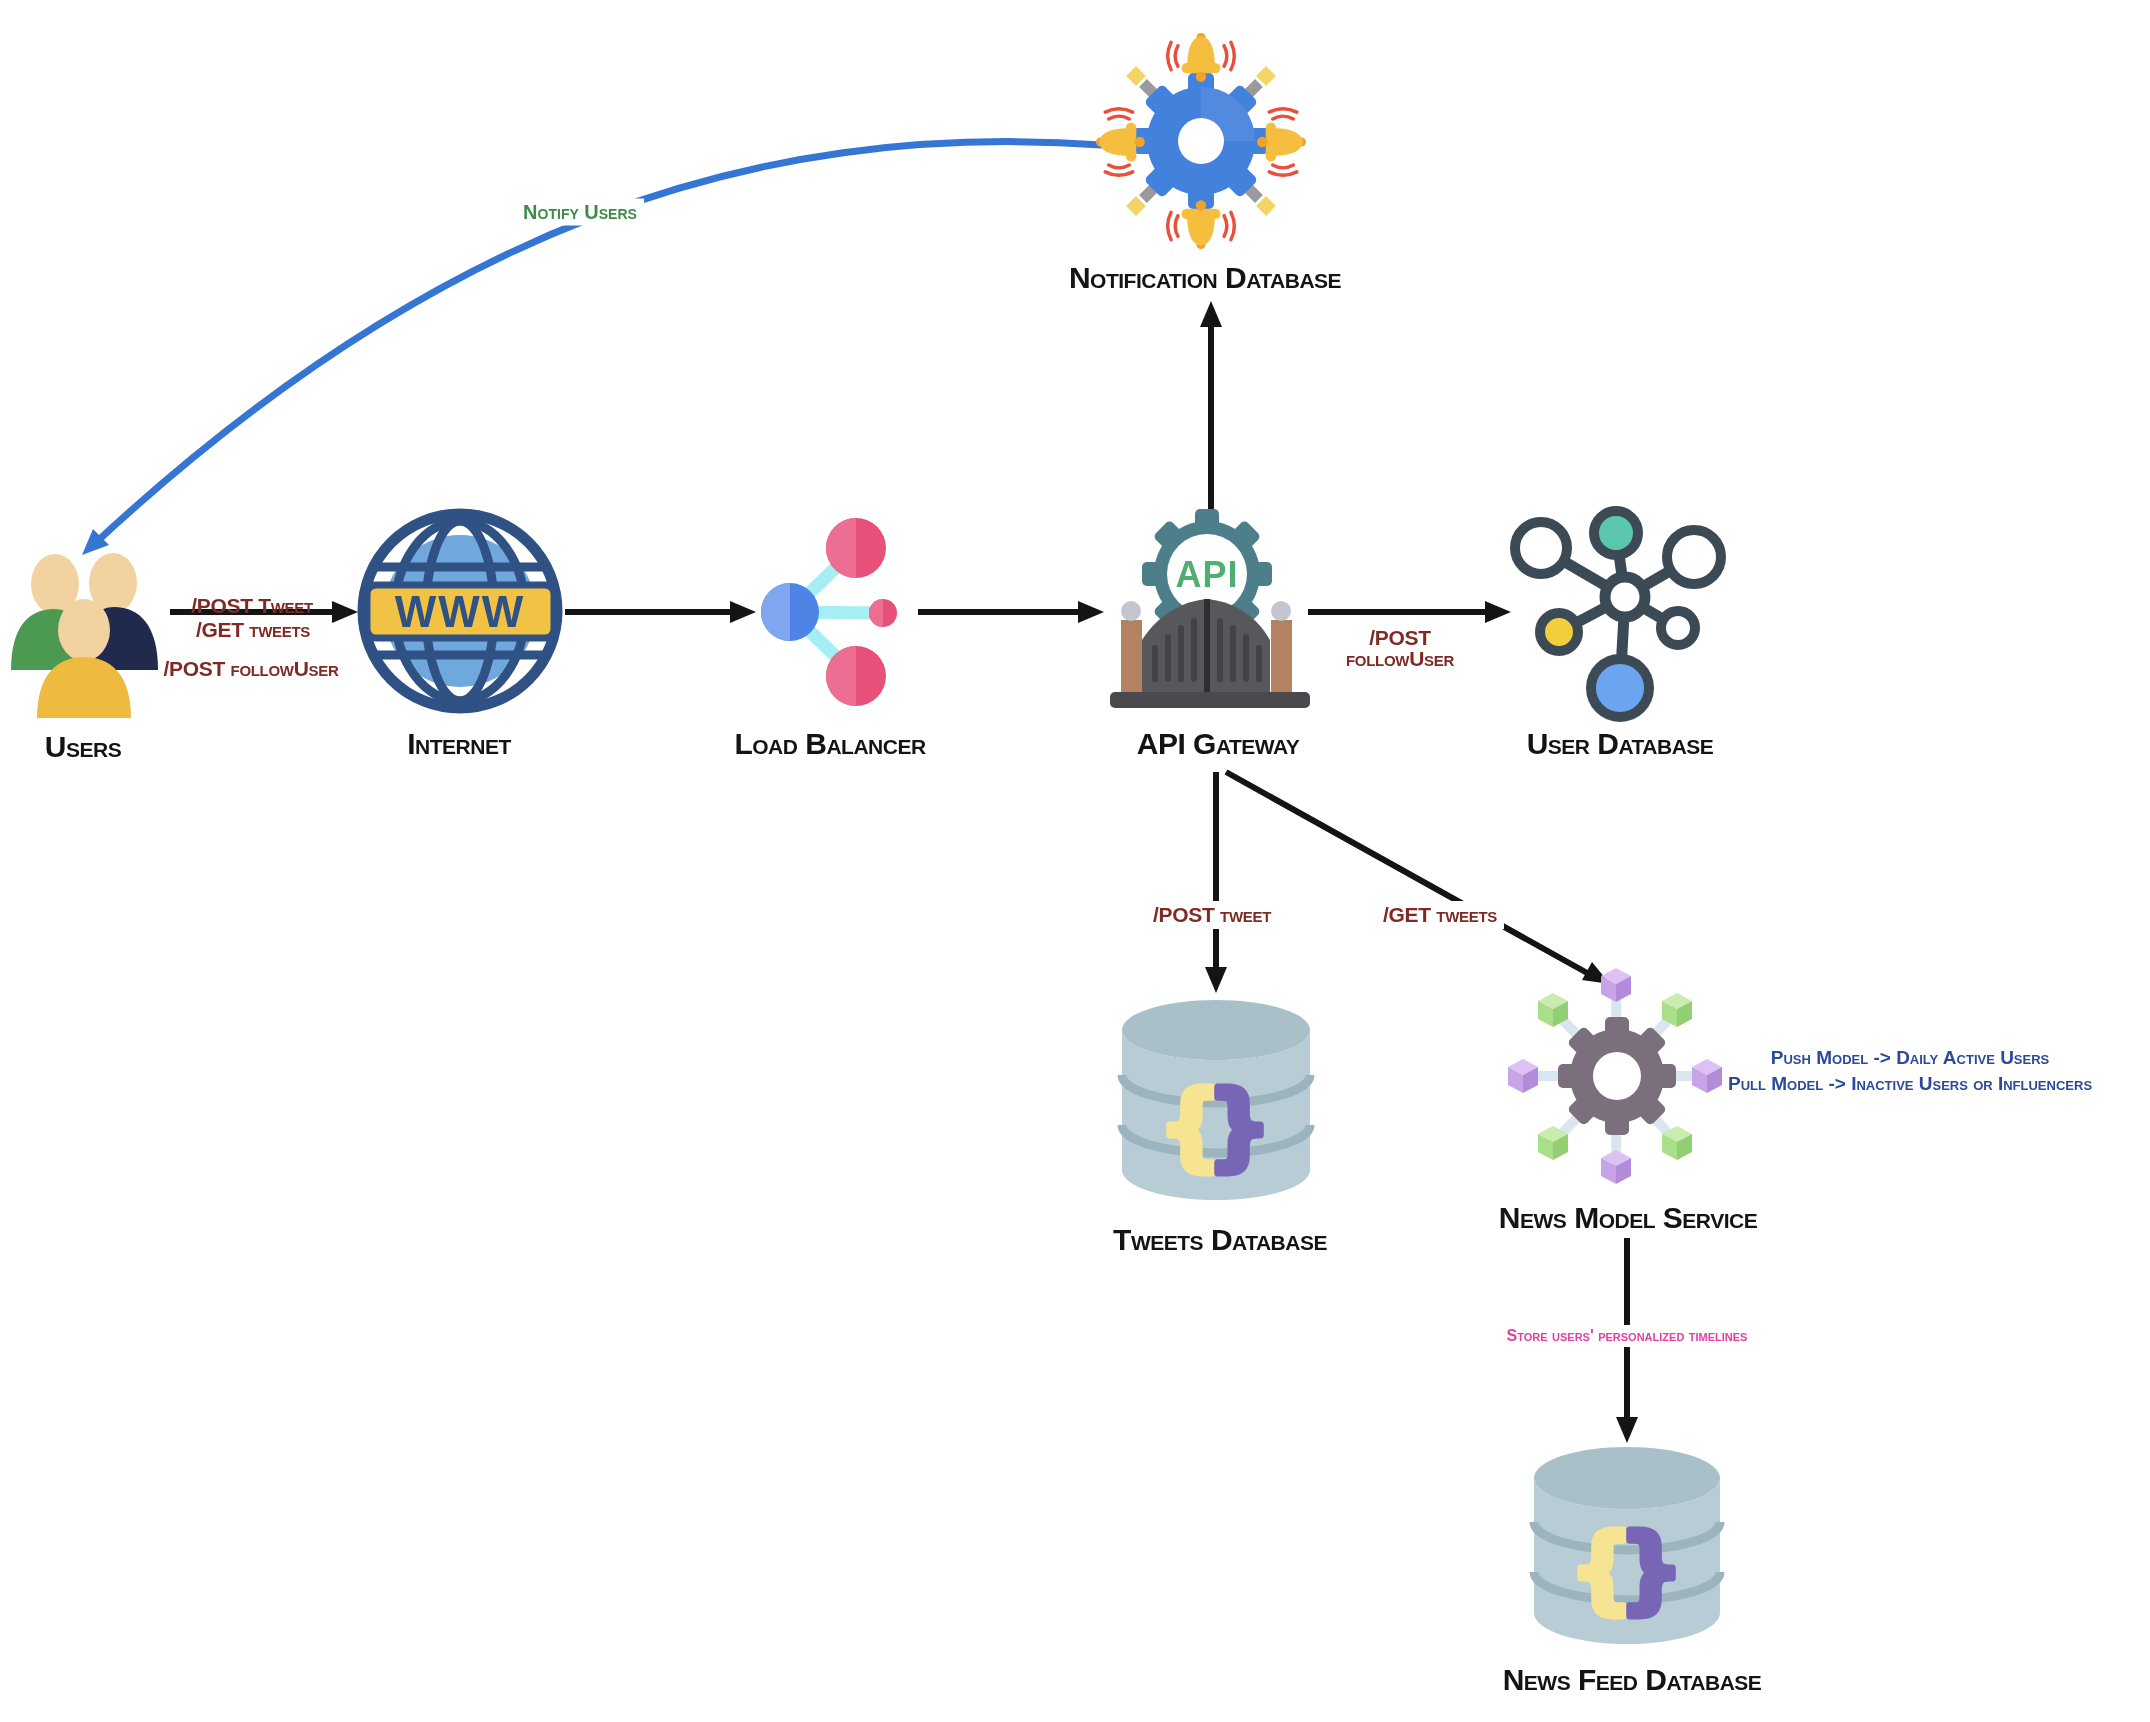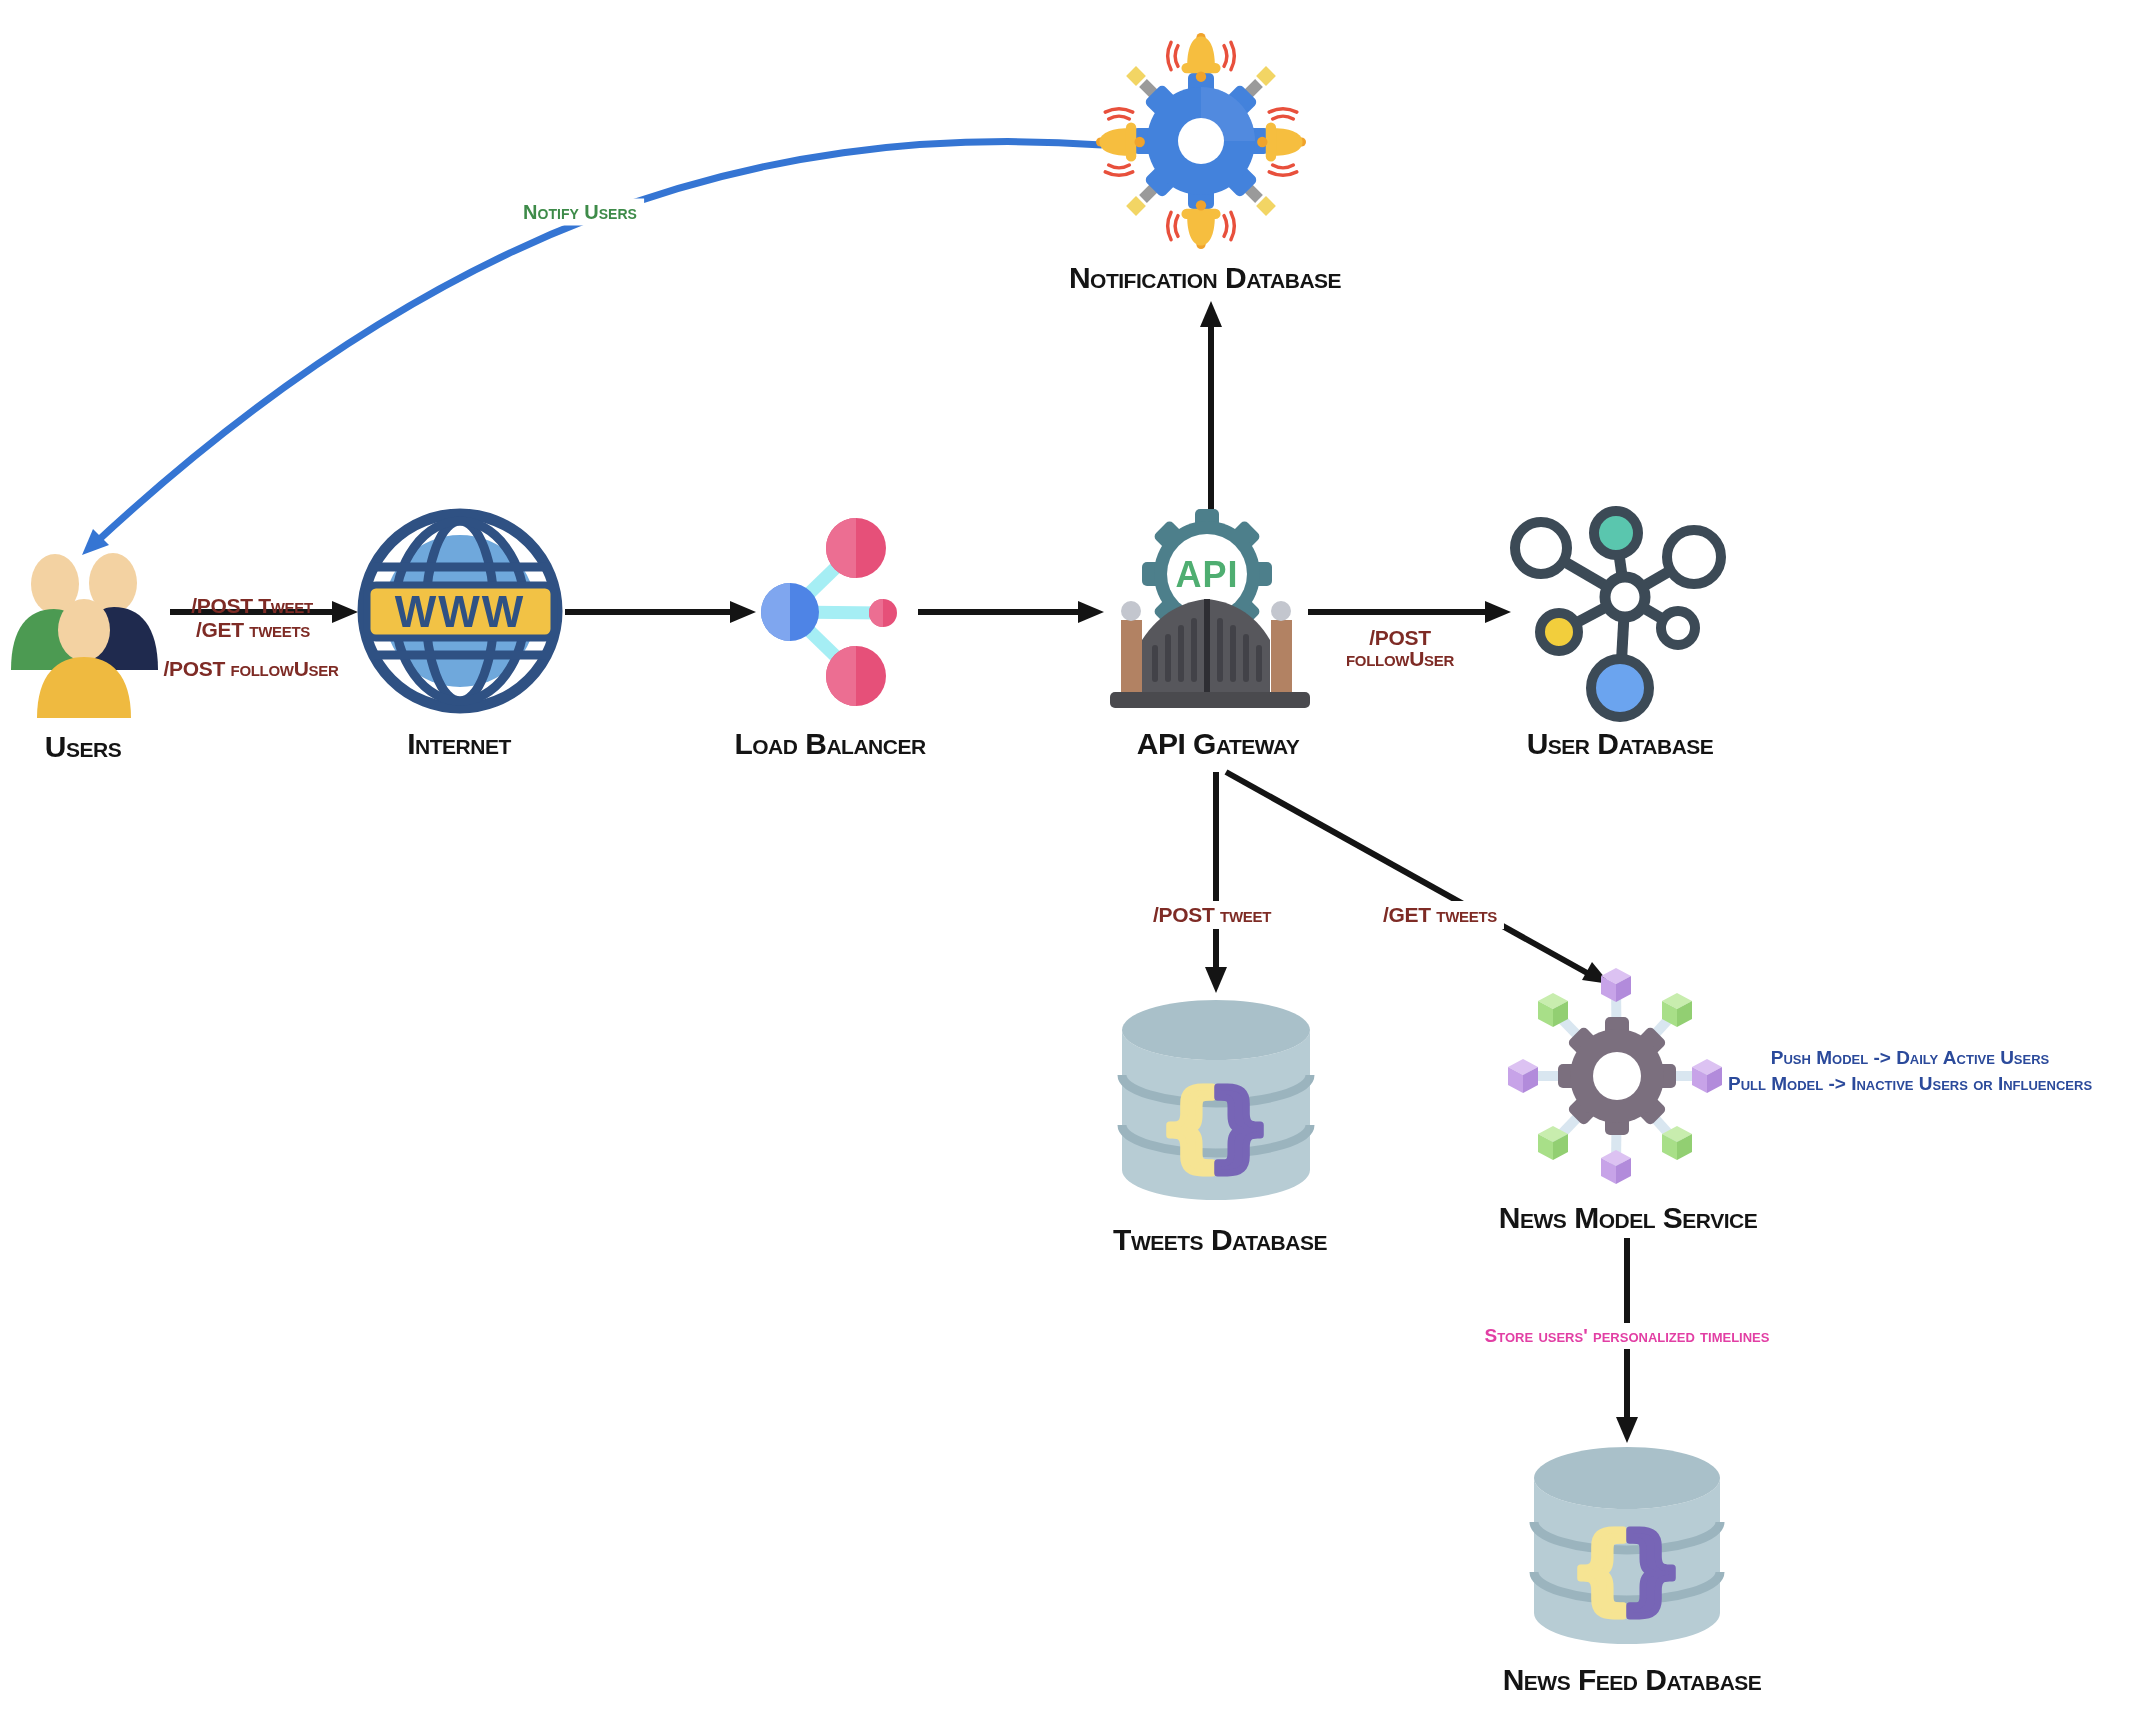--- a/index.html
+++ b/index.html
@@ -9,21 +9,21 @@
   #edges-svg{position:absolute;left:0;top:0;}
   .edge-line{stroke:var(--arrow-black,#141414);stroke-width:6;fill:none;}
   .edge-head{fill:var(--arrow-black,#141414);stroke:none;}
   .notify-line{stroke:var(--notify-arrow-blue,#3575D3);stroke-width:7;fill:none;}
   .notify-head{fill:var(--notify-arrow-blue,#3575D3);stroke:none;}
   .lbl{position:absolute;white-space:nowrap;font-variant:small-caps;font-weight:bold;
        transform:translate(-50%,-50%);text-align:center;}
   .node-label{font-size:30px;letter-spacing:-0.5px;color:var(--node-label-black,#141414);}
   .maroon{font-size:21px;color:var(--endpoint-label-maroon,#7E2B25);letter-spacing:-0.3px;margin-top:36px;}
   .green{font-size:20px;color:var(--notify-label-green,#3E8B49);}
-  .pink{font-size:19px;color:var(--store-label-pink,#E23FA4);}
+  .pink{font-size:16px;color:var(--store-label-pink,#E23FA4);}
   .blue-note{position:absolute;font-variant:small-caps;font-weight:bold;font-size:19px;
        line-height:26px;color:var(--model-label-blue,#2B4A9B);white-space:nowrap;text-align:center;}
   .whitebg{background:#ffffff;padding:2px 7px;}
   .two-line{line-height:21px;}
   .db-brace{font-family:"DejaVu Sans",sans-serif;font-weight:bold;}
 </style>
 </head>
 <body>
 
 <div id="canvas">

